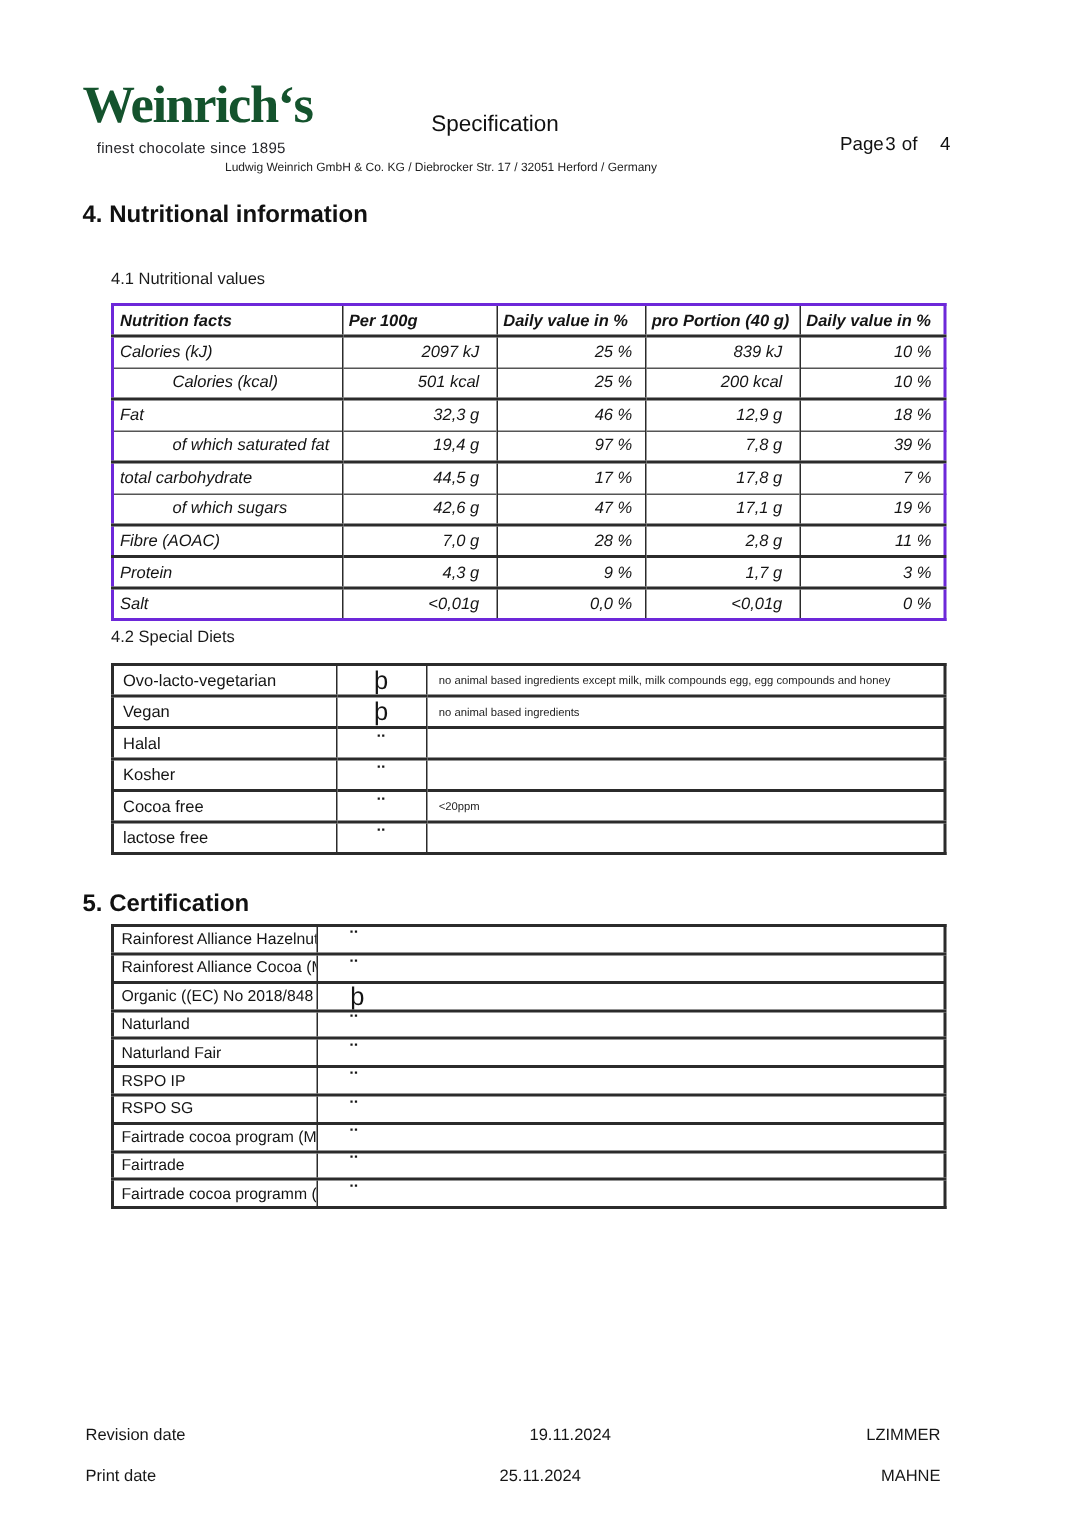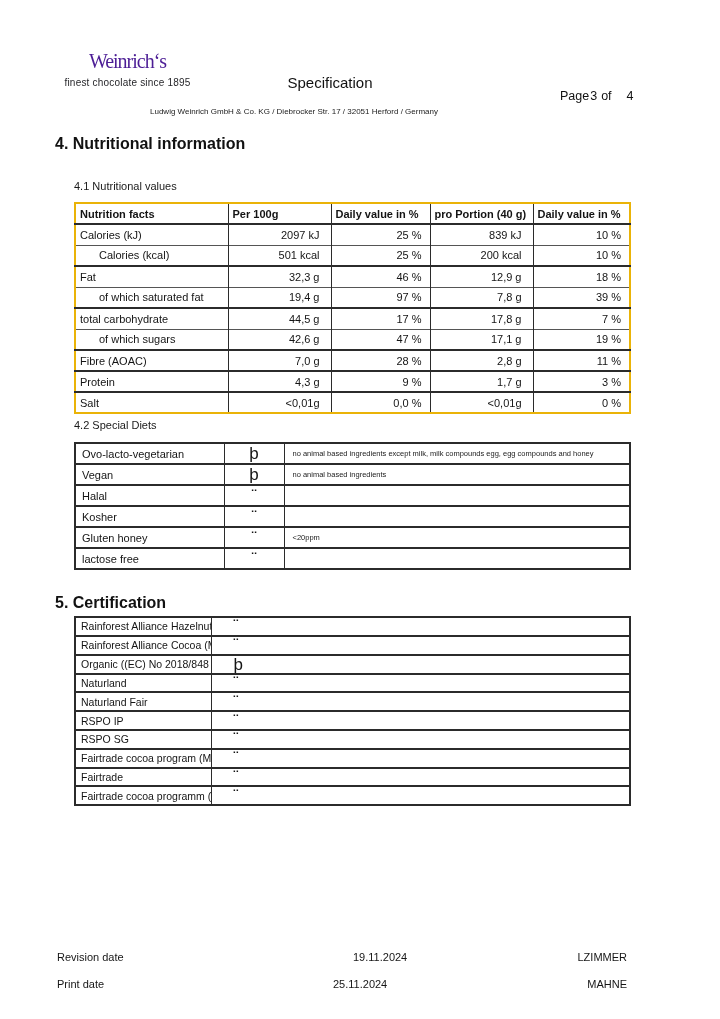--- a/index.html
+++ b/index.html
@@ -11,22 +11,22 @@
     background:#ffffff;
     font-family:"Liberation Sans", sans-serif;
     color:#1a1a1a;
     overflow:hidden;
   }
 
   
   .logo { position:absolute; left:55px; top:50px; width:145px; text-align:center; }
   .logo .brand {
     font-family:"Liberation Serif", serif;
-    font-weight:normal; font-size:20px; letter-spacing:-1px;
-    color:#4c1d95; white-space:nowrap;
+    font-weight:bold; font-size:35px; letter-spacing:-1px;
+    color:#14532d; white-space:nowrap;
   }
   .logo .tagline { margin-top:4px; font-size:10px; letter-spacing:0.2px; color:#26262a; white-space:nowrap; }
 
   .doc-title {
     position:absolute; left:0; top:74px; width:660px;
     text-align:center; font-weight:normal; font-size:15px; color:#111;
   }
   .address {
     position:absolute; left:0; top:107px; width:588px;
     text-align:center; font-size:8px; color:#222;
@@ -45,34 +45,34 @@
   #h-nutrition { left:55px; top:135px; }
   #h-nutr-values { left:74px; top:180px; }
   #h-special { left:74px; top:419px; }
   #h-cert { left:55px; top:594px; }
 
   
   table { border-collapse:collapse; table-layout:fixed; background:#fff; }
   td, th { font-size:11px; color:#141414; overflow:hidden; white-space:nowrap; }
 
   
-  #nutrition-table { position:absolute; left:74px; top:202px; width:555px; border:2px solid #eab308; }
+  #nutrition-table { position:absolute; left:74px; top:202px; width:555px; border:2px solid #6d28d9;font-style:italic; }
   #nutrition-table th, #nutrition-table td {
     border-left:1px solid #2b2b2b; height:21px; vertical-align:middle;
   }
   #nutrition-table th:first-child, #nutrition-table td:first-child { border-left:none; }
   #nutrition-table th {
     text-align:left; font-weight:bold; padding:0 4px 0 4px;
     border-bottom:2px solid #2b2b2b;
   }
   #nutrition-table td { border-top:2px solid #2b2b2b; }
   #nutrition-table tr:first-child td { border-top:none; }
   #nutrition-table tr.indent td { border-top:1px solid #555; }
   #nutrition-table td.lbl { padding-left:4px; text-align:left; }
-  #nutrition-table tr.indent td.lbl { padding-left:23px; }
+  #nutrition-table tr.indent td.lbl { padding-left:39px; }
   #nutrition-table td.num { text-align:right; padding-right:11px; }
   #nutrition-table td.pct { text-align:right; padding-right:8px; }
 
   
   #special-table { position:absolute; left:74px; top:442px; width:555px; border:2px solid #2b2b2b; }
   #special-table td { border-left:1px solid #2b2b2b; border-top:2px solid #2b2b2b; height:21px; vertical-align:middle; }
   #special-table td:first-child { border-left:none; }
   #special-table tr:first-child td { border-top:none; }
   #special-table td.lbl { padding-left:6px; }
   #special-table td.sym { text-align:center; }
@@ -245,21 +245,21 @@
           <td class="note"></td>
         </tr>
 
         <tr>
           <td class="lbl">Kosher</td>
           <td class="sym"><span class="mark">¨</span></td>
           <td class="note"></td>
         </tr>
 
         <tr>
-          <td class="lbl">Gluten honey</td>
+          <td class="lbl">Cocoa free</td>
           <td class="sym"><span class="mark">¨</span></td>
           <td class="note">&lt;20ppm</td>
         </tr>
 
         <tr>
           <td class="lbl">lactose free</td>
           <td class="sym"><span class="mark">¨</span></td>
           <td class="note"></td>
         </tr>
       </tbody>

